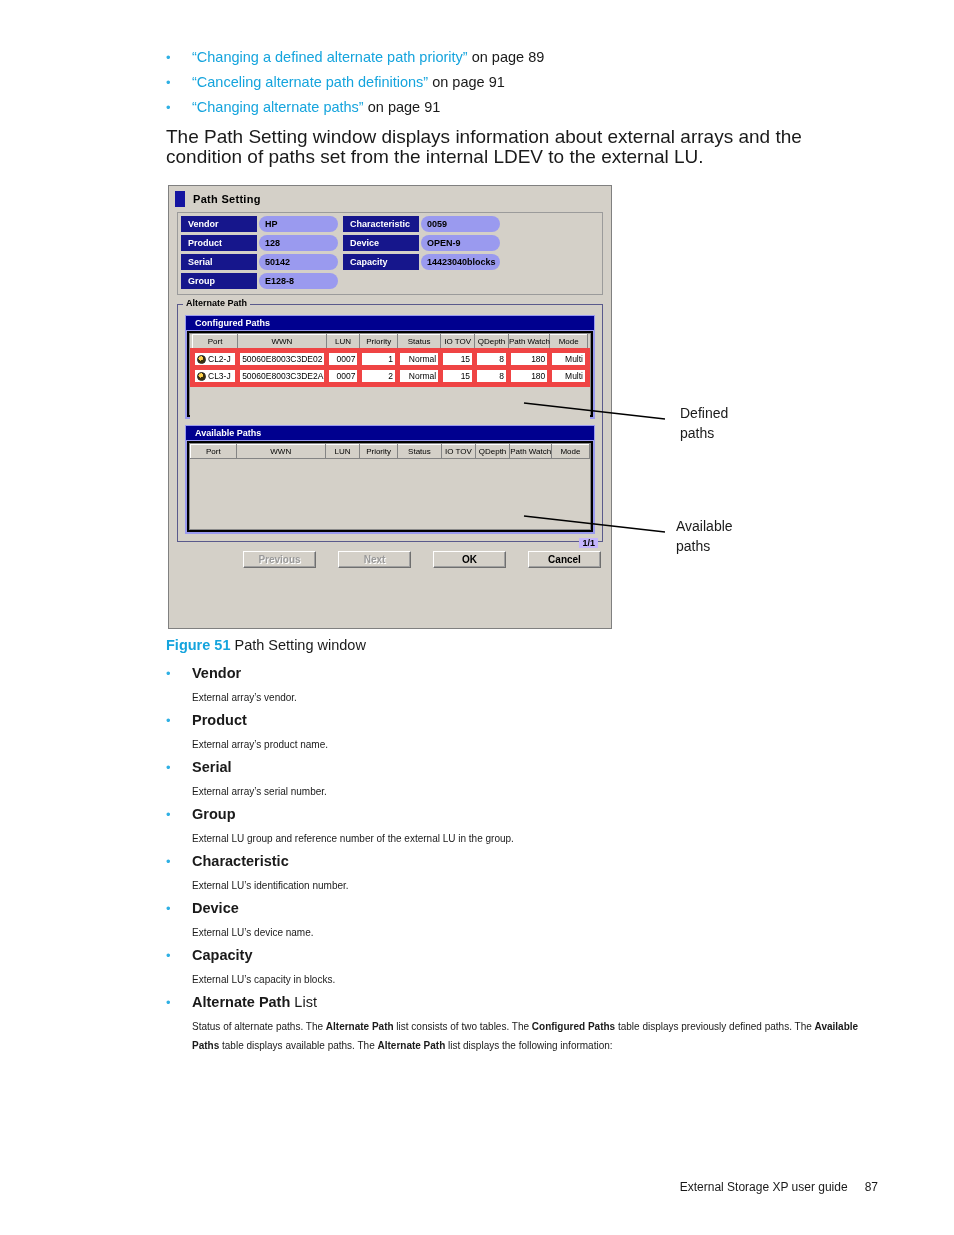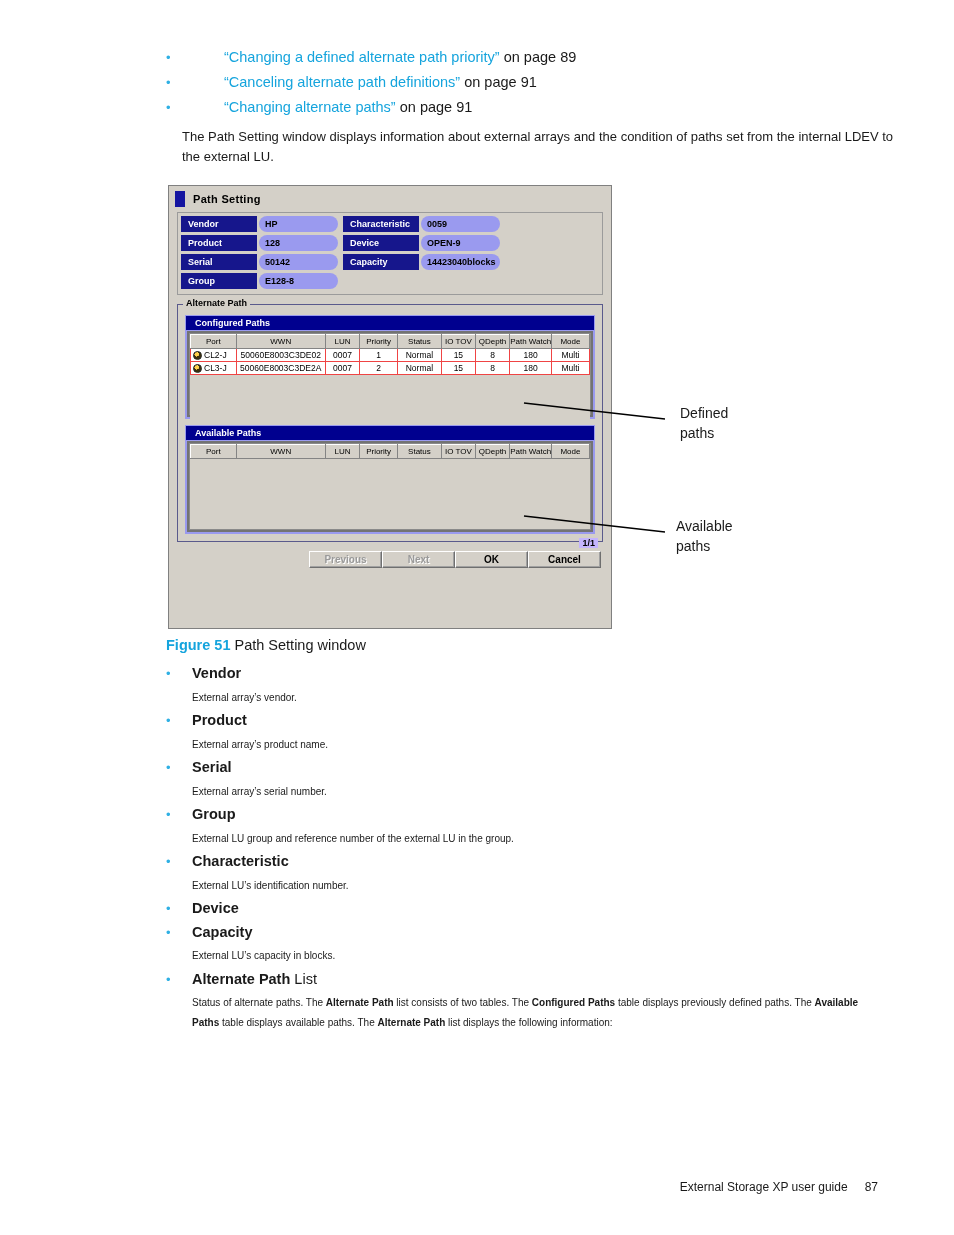--- a/index.html
+++ b/index.html
@@ -36,32 +36,31 @@
     font-size: 14.5px;
     line-height: 18px;
   }
   .bullet-dot {
     color: #2fb0e4;
     width: 26px;
     flex: 0 0 26px;
     font-size: 13px;
     line-height: 18px;
   }
-  .xref { color: #15a4dd; margin-left: 32px; }
+  .xref { color: #15a4dd; }
   .plain { color: #1a1a1a; }
 
   .intro-para {
     position: absolute;
     left: 166px;
     top: 127px;
     width: 712px;
-    font-size: 13px;
+    font-size: 19px;
     line-height: 20px;
     color: #1a1a1a;
-    margin-left: 16px;
   }
 
   
   .figure-wrap {
     position: absolute;
     left: 168px;
     top: 185px;
     width: 444px;
     height: 444px;
     background: #d4d0c8;
@@ -167,21 +166,21 @@
     color: #ffffff;
     font-size: 9px;
     font-weight: bold;
     padding: 2px 0 2px 9px;
     border: 1px solid #9a9aef;
     box-sizing: border-box;
   }
   .paths-body {
     border: 2px solid #9a9aef;
     border-top: none;
-    background: #737373;
+    background: #000000;
     padding: 2px;
     box-sizing: border-box;
   }
   .paths-inner {
     border: 1px solid #8a8a8a;
     background: #d4d0c8;
     box-sizing: border-box;
   }
   .paths-inner.tall-a { height: 82px; }
   .paths-inner.tall-b { height: 87px; }
@@ -199,26 +198,26 @@
     font-size: 8px;
     font-weight: normal;
     color: #000;
     height: 13px;
     padding: 0;
     text-align: center;
     white-space: nowrap;
   }
   table.path-table td {
     background: #ffffff;
-    border: 1px solid #ef4444;
+    border: 5px solid #ef4444;
     font-size: 8.5px;
     color: #000;
     height: 12px;
     padding: 0 2px;
-    text-align: center;
+    text-align: right;
     white-space: nowrap;
     overflow: hidden;
   }
   td.cell-port {
     text-align: left;
     padding-left: 1px;
   }
   .port-inner {
     display: flex;
     align-items: center;
@@ -243,21 +242,21 @@
   col.c-pw    { width: 11.0%; }
   col.c-mode  { width: 10.0%; }
 
   .empty-fill { height: 52px; background: #d4d0c8; }
   .empty-fill-b { height: 66px; background: #d4d0c8; }
 
   
   .btn-row {
     display: flex;
     justify-content: flex-end;
-    gap: 0;
+    gap: 22px;
     margin: 9px 10px 0 8px;
   }
   .dlg-btn {
     width: 73px;
     height: 17px;
     font-size: 10px;
     font-weight: bold;
     background: #d4d0c8;
     border-top: 1px solid #ffffff;
     border-left: 1px solid #ffffff;
@@ -548,20 +547,21 @@
     <div class="def-term">
       <span class="bullet-dot">•</span>
       <b>Characteristic</b>
     </div>
     <div class="def-desc">External LU’s identification number.</div>
 
     <div class="def-term">
       <span class="bullet-dot">•</span>
       <b>Device</b>
     </div>
+    <div class="def-desc">External LU’s device name.</div>
 
     <div class="def-term">
       <span class="bullet-dot">•</span>
       <b>Capacity</b>
     </div>
     <div class="def-desc">External LU’s capacity in blocks.</div>
 
     <div class="def-term">
       <span class="bullet-dot">•</span>
       <span><b>Alternate Path</b><span> List</span></span>

